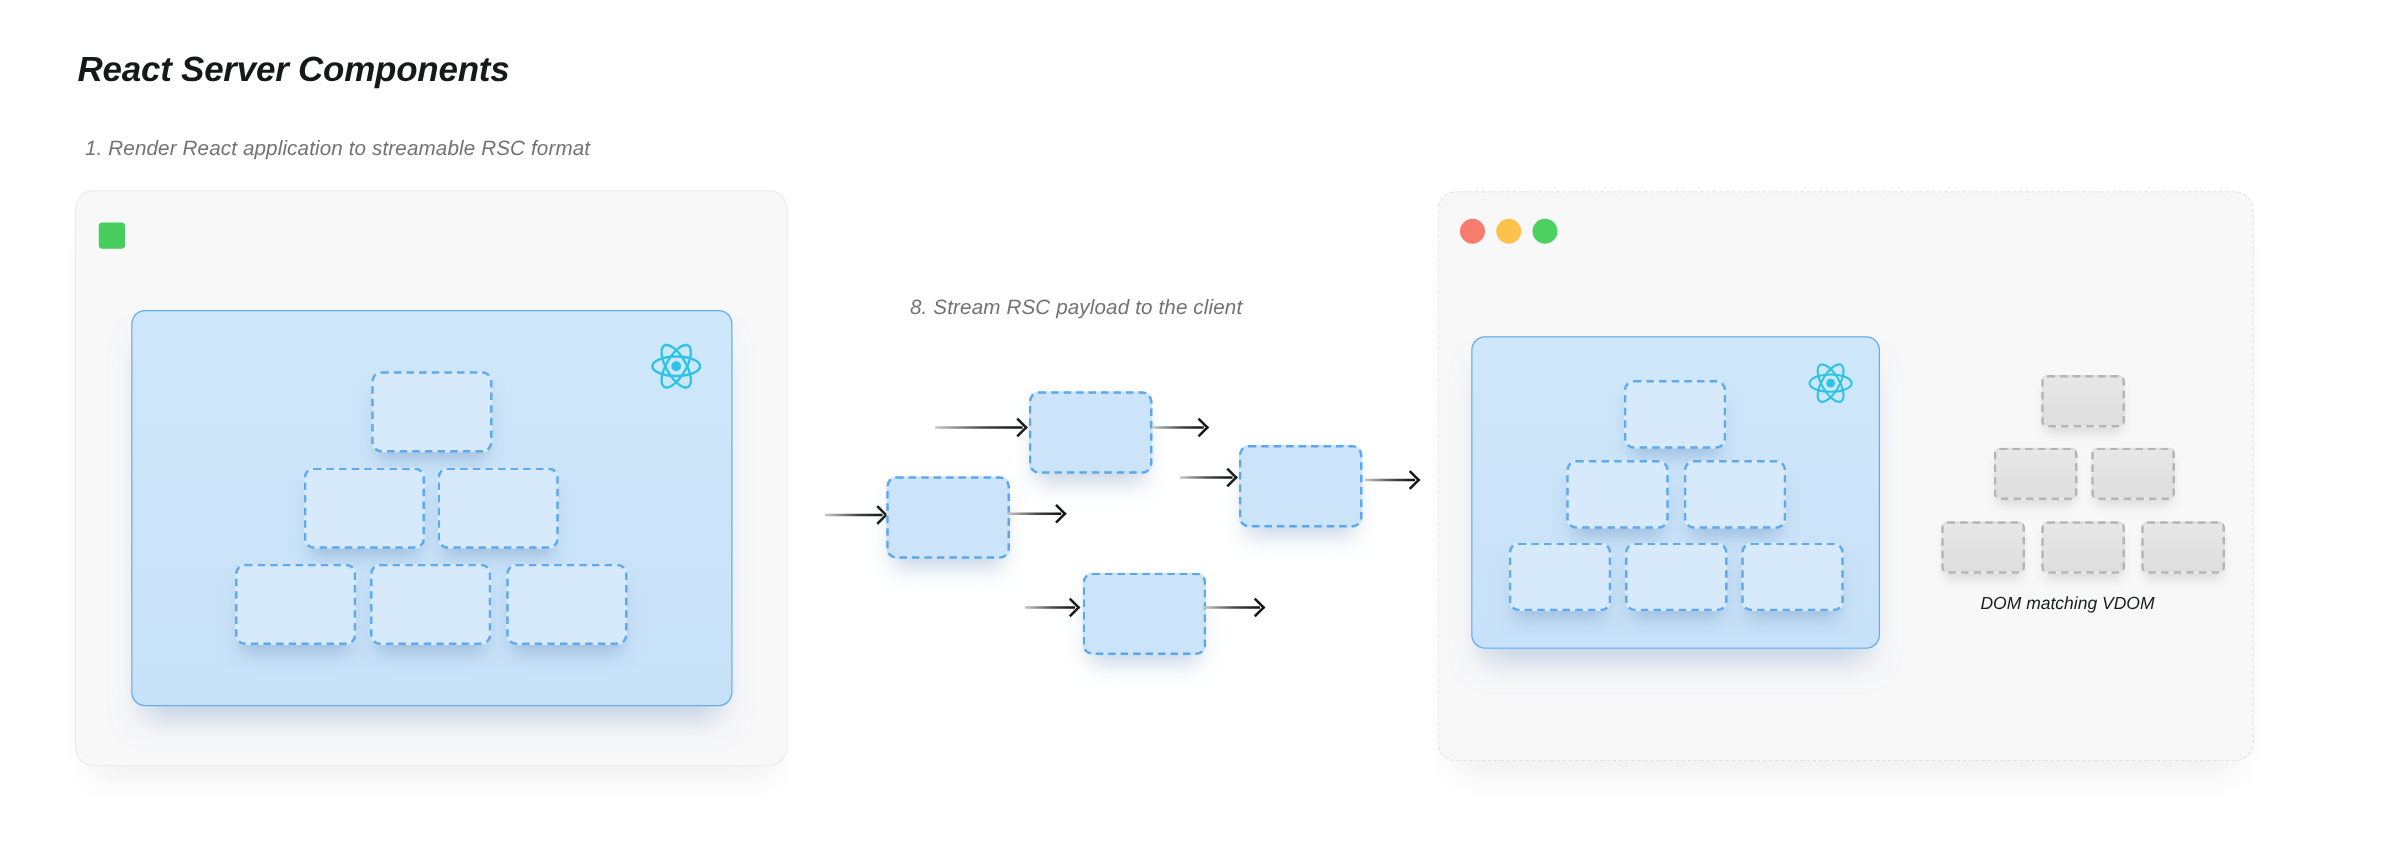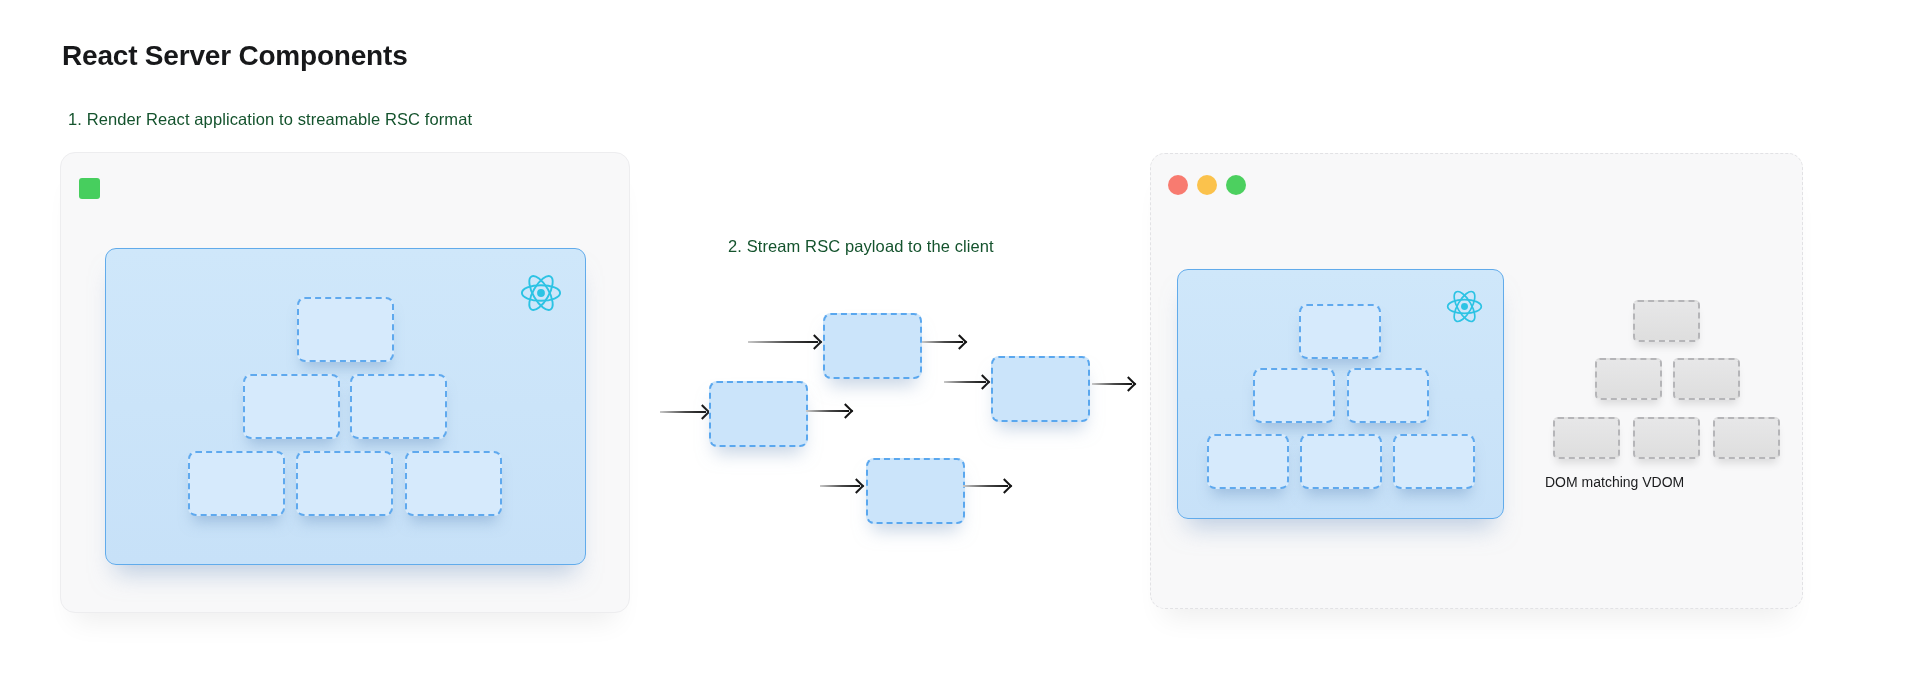--- a/index.html
+++ b/index.html
@@ -1,27 +1,28 @@
 <!DOCTYPE html>
 <html><head>
 <meta charset="utf-8">
 <style>
   html,body{margin:0;padding:0;background:#ffffff;}
   .canvas{
     position:relative;width:1920px;height:676px;overflow:hidden;
     background:#ffffff;
     font-family:"Liberation Sans","DejaVu Sans",sans-serif;
     color:#17181a;
+    font-style:italic;
   }
   .page-title{
     position:absolute;left:62px;top:40px;
     font-size:28px;font-weight:700;letter-spacing:-0.2px;
   }
   .step-label{
-    position:absolute;font-size:16.5px;font-weight:500;letter-spacing:0.1px;color:#14532d;
+    position:absolute;font-size:16.5px;font-weight:500;letter-spacing:0.1px;color:#737373;
   }
   .step-1{left:68px;top:110px;}
   .step-2{left:728px;top:237px;}
   .step-3{left:1156px;top:110px;}
 
   
   .panel{
     position:absolute;background:#f8f8f9;border-radius:15px;
     box-shadow:0 22px 28px -14px rgba(0,0,0,0.07);
   }
@@ -60,21 +61,21 @@
   }
 
   
   .g-box{
     position:absolute;
     background:linear-gradient(180deg,#e7e7e8 0%,#dedede 100%);
     border:2px dashed #b5b5b8;border-radius:5px;
     box-shadow:0 7px 9px -3px rgba(0,0,0,0.12);
   }
   .dom-label{
-    position:absolute;left:1545px;top:474px;width:218px;text-align:left;
+    position:absolute;left:1545px;top:474px;width:218px;text-align:center;
     font-size:14px;font-weight:500;color:#1b1c1e;
   }
 
   
   .arrow{
     position:absolute;height:2.2px;
     background:linear-gradient(90deg,#c9c9c9 0%,#4a4a4a 55%,#121212 100%);
   }
   .arrow::after{
     content:'';position:absolute;right:-2px;top:50%;
@@ -86,21 +87,21 @@
   .react-logo{position:absolute;}
 </style>
 </head>
 <body>
 
 <div class="canvas">
 
   <div class="page-title">React Server Components</div>
 
   <div class="step-label step-1">1. Render React application to streamable RSC format</div>
-  <div class="step-label step-2">2. Stream RSC payload to the client</div>
+  <div class="step-label step-2">8. Stream RSC payload to the client</div>
 
   <div class="panel server">
     <span class="win-square" style="left:18px;"></span>
     <span class="win-square" style="left:48px;top:177px;"></span>
     <span class="win-square" style="left:78px;top:177px;"></span>
   </div>
 
   <style>
     .panel.server .win-square{top:25px;}
     .panel.server .win-square:nth-child(1){left:18px;}

